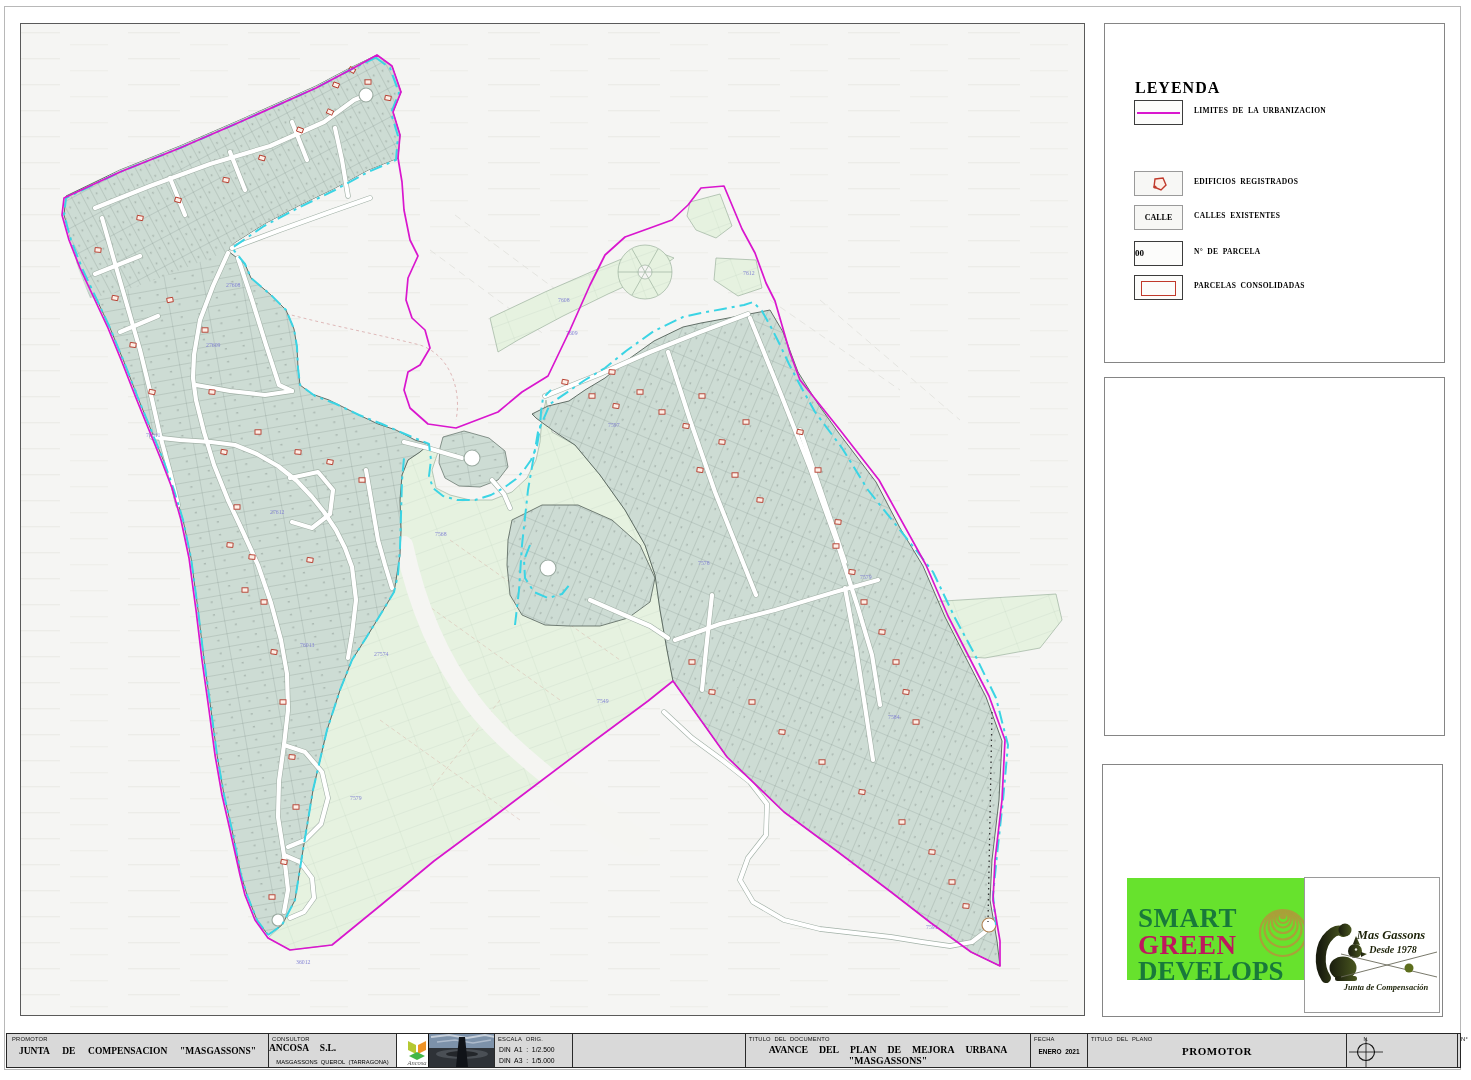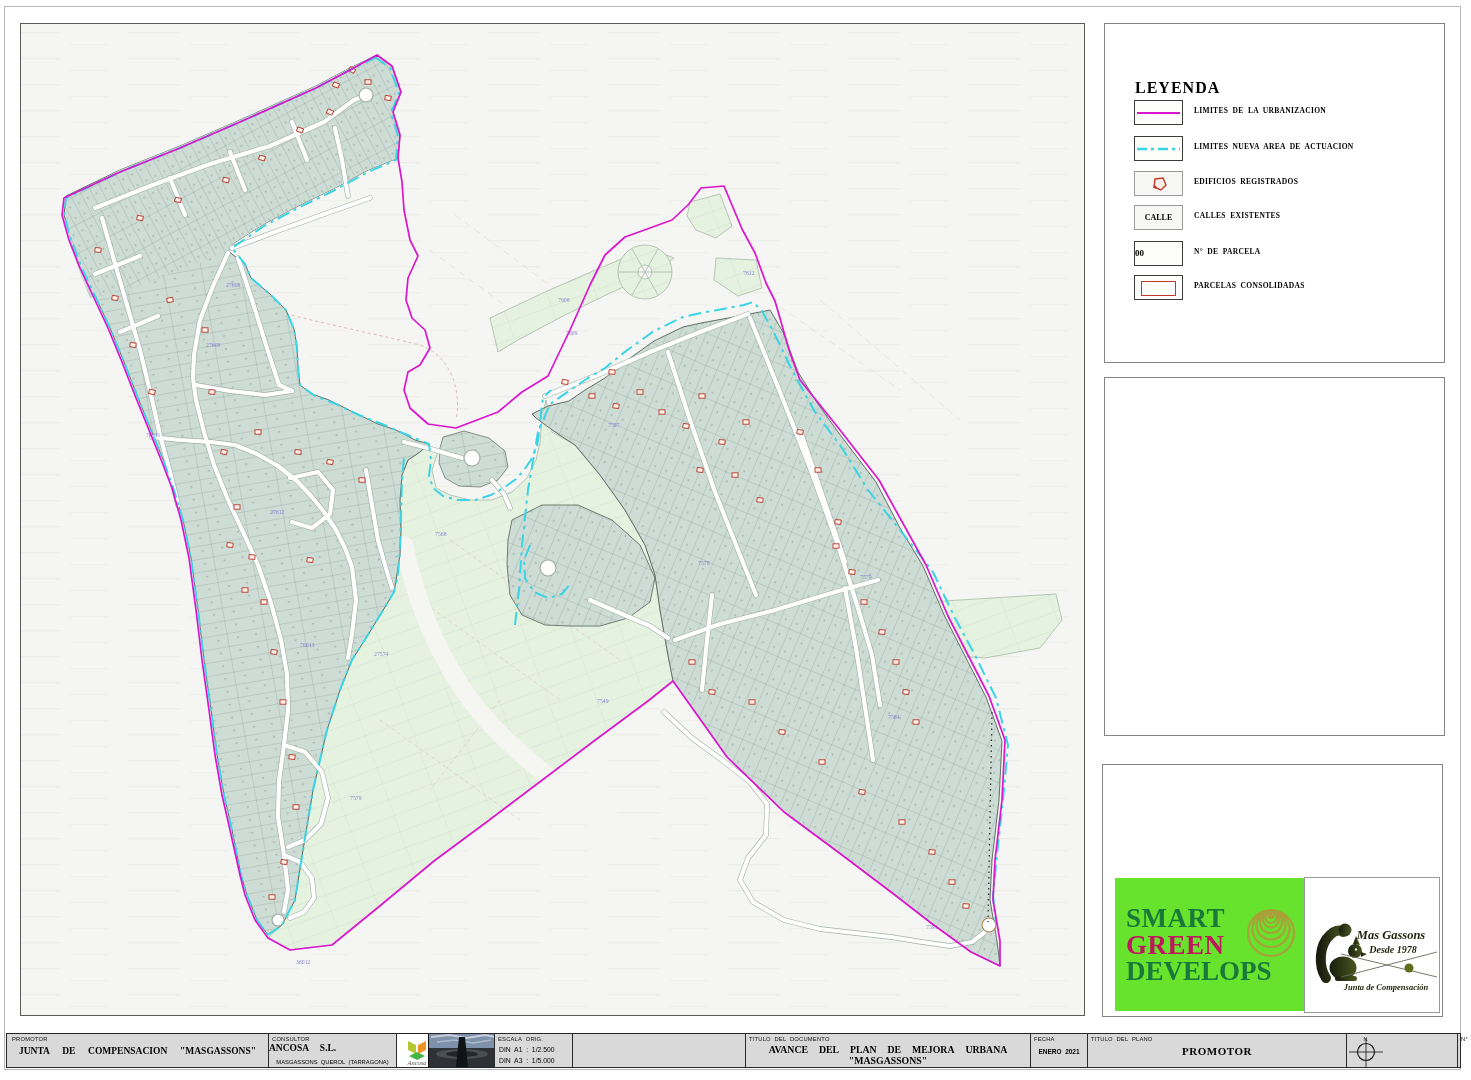--- a/index.html
+++ b/index.html
@@ -256,30 +256,20 @@
 <div style="position:absolute;left:1104px;top:23px;width:339px;height:338px;border:1px solid #858585;background:#fff">
   <div style="position:absolute;left:30px;top:55px;font-size:16px;font-weight:bold;letter-spacing:1px">LEYENDA</div>
   <div style="position:absolute;left:29px;top:76px;width:300px;height:26px">
       <div style="position:absolute;left:0;top:0">
         <div class="lgbox dark">
           <div style="position:absolute;left:2px;right:2px;top:11px;height:2px;background:#d916ce"></div>
         </div>
       </div>
       <div class="lglab">LIMITES  DE  LA  URBANIZACION</div>
     </div>
-<div style="position:absolute;left:29px;top:112px;width:300px;height:26px">
-      <div style="position:absolute;left:0;top:0">
-        <div class="lgbox dark">
-          <svg width="47" height="23" style="position:absolute;left:0;top:0">
-            <path d="M 2,12 L 45,12" stroke="#3bd4e4" stroke-width="2.4" stroke-dasharray="10 4 3 4" fill="none"></path>
-          </svg>
-        </div>
-      </div>
-      <div class="lglab">LIMITES  NUEVA  AREA  DE  ACTUACION</div>
-    </div>
 <div style="position:absolute;left:29px;top:181px;width:300px;height:26px">
       <div style="position:absolute;left:0;top:0">
         <div class="lgbox lite" style="font-family:'Liberation Serif',serif;font-weight:bold;font-size:8px;text-align:center;line-height:23px">CALLE</div>
       </div>
       <div class="lglab">CALLES  EXISTENTES</div>
     </div>
 <div style="position:absolute;left:29px;top:147px;width:300px;height:26px">
       <div style="position:absolute;left:0;top:0">
         <div class="lgbox lite">
           <svg width="47" height="24" style="position:absolute;left:0;top:0">
@@ -300,21 +290,21 @@
       <div style="position:absolute;left:0;top:0">
         <div class="lgbox dark">
           <div style="position:absolute;left:6px;top:5px;width:33px;height:13px;border:1.2px solid #c0392b"></div>
         </div>
       </div>
       <div class="lglab">PARCELAS  CONSOLIDADAS</div>
     </div>
 </div>
 <div style="position:absolute;left:1104px;top:377px;width:339px;height:357px;border:1px solid #858585;background:#fff"></div>
 <div style="position:absolute;left:1102px;top:764px;width:339px;height:251px;border:1px solid #858585;background:#fff">
-  <div style="position:absolute;left:12px;top:113px;width:189px;height:133px;background:#67e22d">
+  <div style="position:absolute;left:24px;top:113px;width:189px;height:102px;background:#67e22d">
     <div style="position:absolute;left:11px;top:27px;font-weight:bold;font-size:27px;line-height:26.5px;letter-spacing:0.5px;color:#19793a">SMART<br><span style="color:#be185d">GREEN</span><br><span style="letter-spacing:0">DEVELOPS</span></div>
     <svg width="56" height="56" style="position:absolute;left:128px;top:26px">
       <g fill="none" stroke="#a9a139" stroke-width="2.2">
       <ellipse cx="28" cy="29" rx="23" ry="23"></ellipse>
           <ellipse cx="28" cy="25" rx="18.5" ry="18"></ellipse>
       <ellipse cx="28" cy="21.5" rx="14.5" ry="14"></ellipse>
           <ellipse cx="28" cy="18.5" rx="11" ry="10.5"></ellipse>
       <ellipse cx="28" cy="16" rx="8" ry="7.5"></ellipse>
           <ellipse cx="28" cy="14" rx="5.5" ry="5"></ellipse>
       </g>

